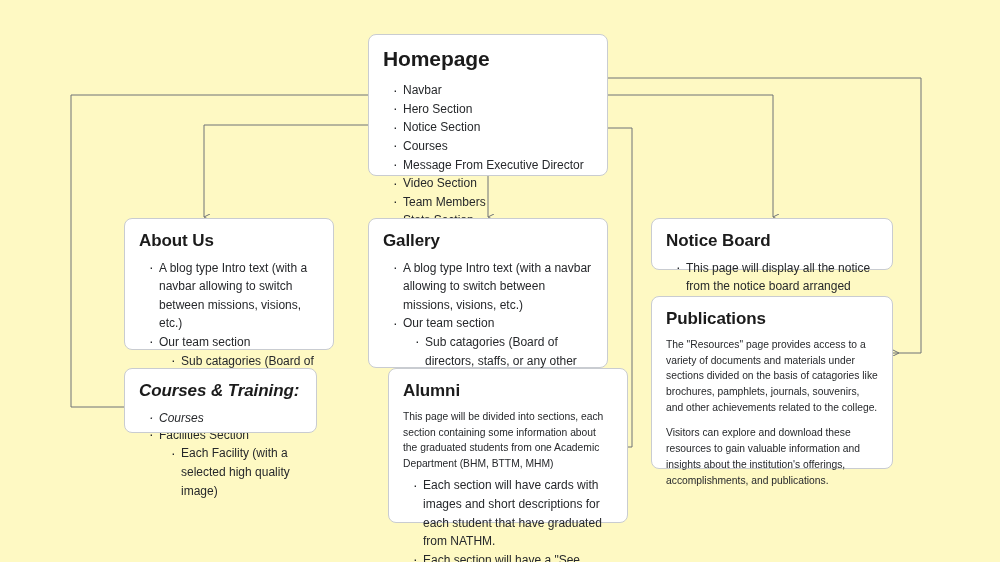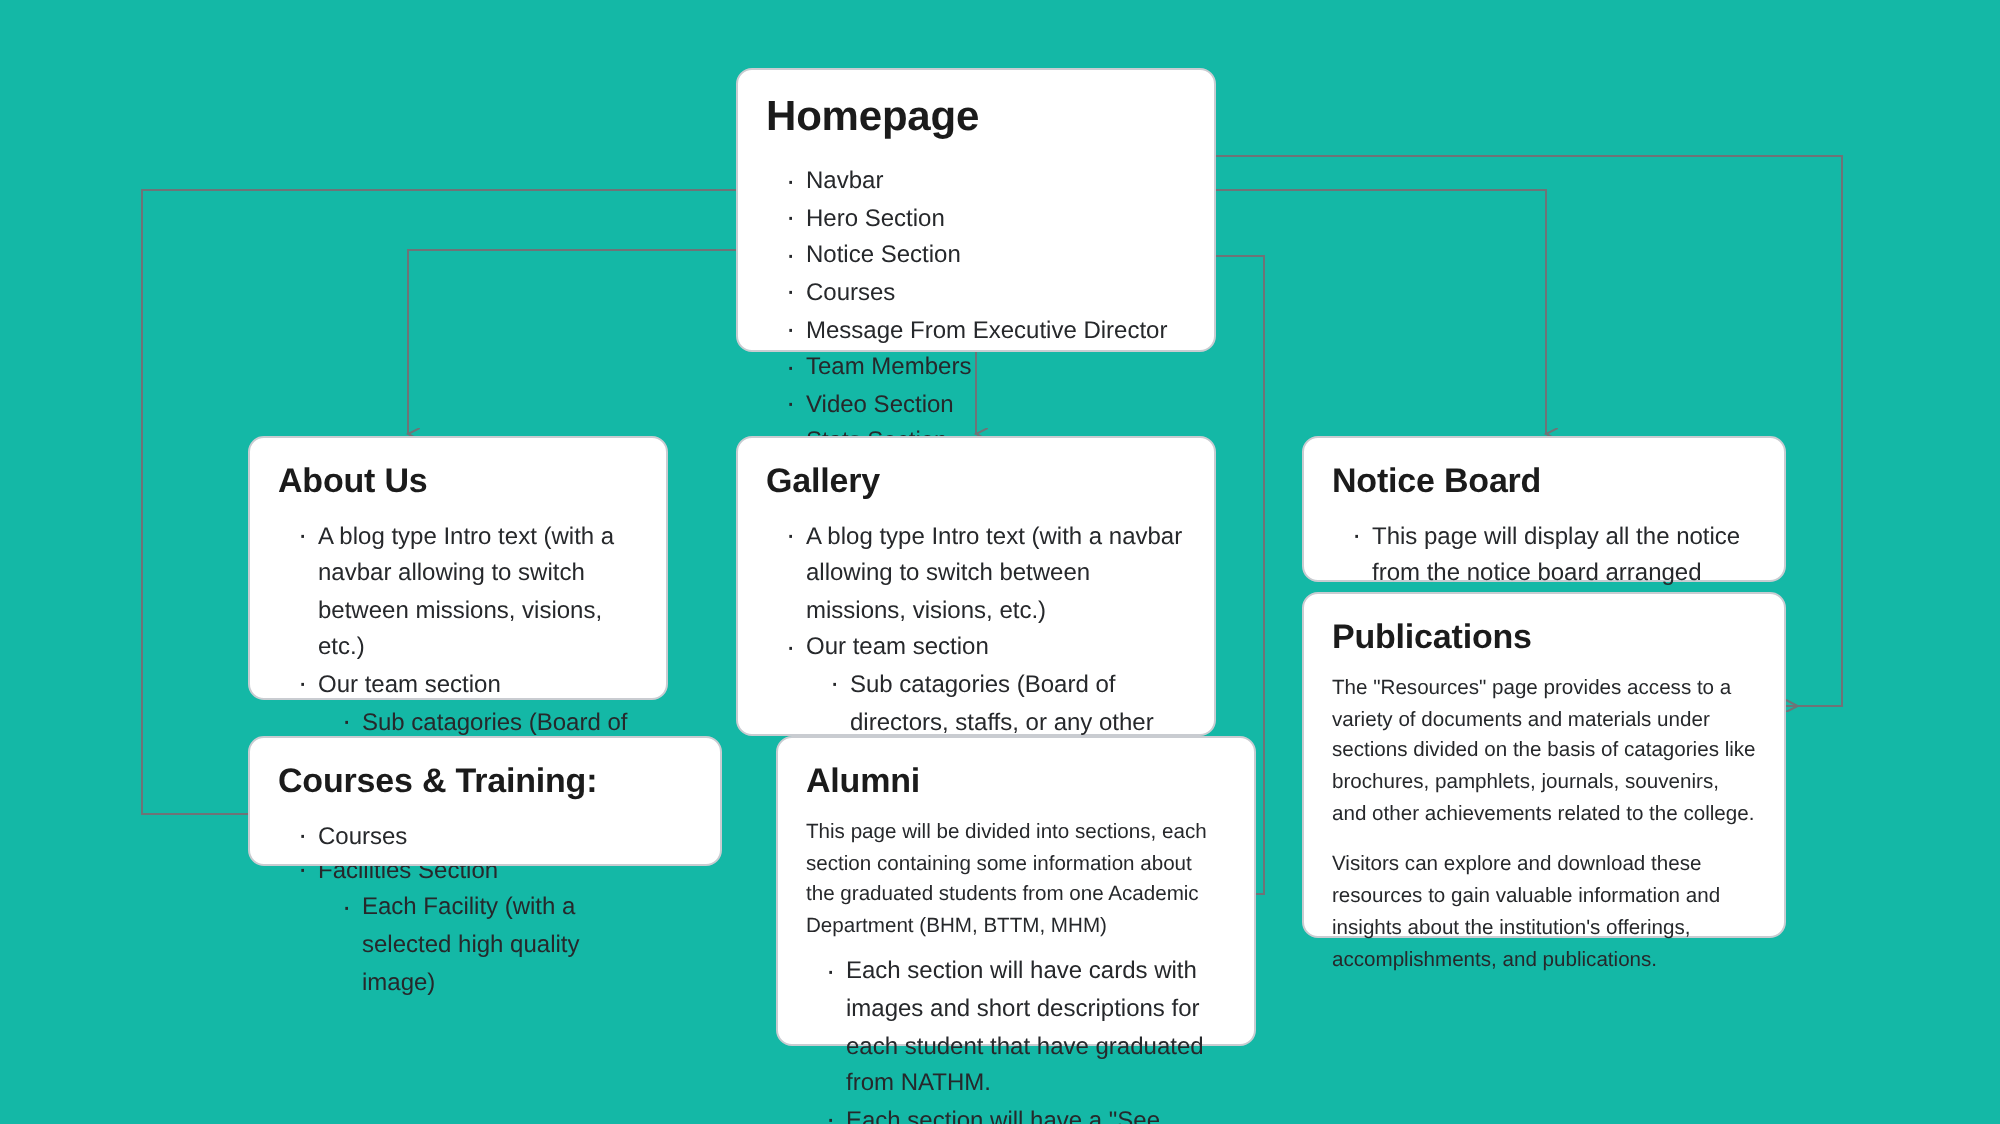--- a/index.html
+++ b/index.html
@@ -8,21 +8,21 @@
     background: #ffffff;
   }
   body {
     font-family: "Liberation Sans", sans-serif;
     -webkit-font-smoothing: antialiased;
   }
   #canvas {
     position: relative;
     width: 1000px;
     height: 562px;
-    background: #14b8a6;
+    background: #fef9c3;
     overflow: hidden;
   }
   #edges {
     position: absolute;
     left: 0;
     top: 0;
     width: 1000px;
     height: 562px;
     pointer-events: none;
   }
@@ -124,24 +124,24 @@
       <li>
           <span class="litext">Notice Section</span>
         </li>
       <li>
           <span class="litext">Courses</span>
         </li>
       <li>
           <span class="litext">Message From Executive Director</span>
         </li>
       <li>
+          <span class="litext">Video Section</span>
+        </li>
+      <li>
           <span class="litext">Team Members</span>
-        </li>
-      <li>
-          <span class="litext">Video Section</span>
         </li>
       <li>
           <span class="litext">Stats Section</span>
         </li>
       <li>
           <span class="litext">Footer</span>
         </li>
     </ul>
   </div>
 
@@ -188,36 +188,36 @@
         <span class="litext">Facilities Section</span>
         <ul class="bul">
           <li>
               <span class="litext">Each Facility (with a selected high quality image)</span>
             </li>
         </ul>
       </li>
     </ul>
   </div>
 
-  <div class="node" style="left:651px; top:218px; width:242px; height:73px;">
+  <div class="node" style="left:651px; top:218px; width:242px; height:52px;">
     <div class="node-title t-lg">Notice Board</div>
     <ul class="bul">
       <li>
           <span class="litext">This page will display all the notice from the notice board arranged from newest to the oldest.</span>
         </li>
     </ul>
   </div>
 
   <div class="node" style="left:651px; top:296px; width:242px; height:173px;">
     <div class="node-title t-lg">Publications</div>
     <p class="body-text para">The "Resources" page provides access to a variety of documents and materials under sections divided on the basis of catagories like brochures, pamphlets, journals, souvenirs, and other achievements related to the college.</p>
     <p class="body-text para spaced"> Visitors can explore and download these resources to gain valuable information and insights about the institution's offerings, accomplishments, and publications.</p>
   </div>
 
-  <div class="node" style="left:124px; top:368px; width:237px; height:65px;">
+  <div class="node" style="left:124px; top:368px; width:193px; height:65px;font-style:italic;">
     <div class="node-title t-lg">Courses &amp; Training:</div>
     <ul class="bul">
       <li>
           <span class="litext">Courses</span>
         </li>
     </ul>
   </div>
 
   <div class="node" style="left:388px; top:368px; width:240px; height:155px;">
     <div class="node-title t-lg">Alumni</div>

